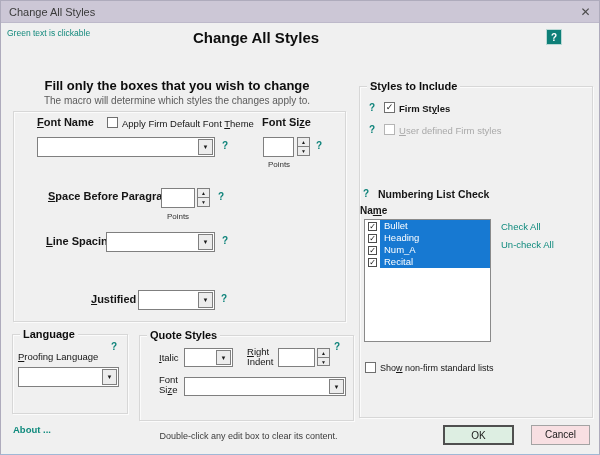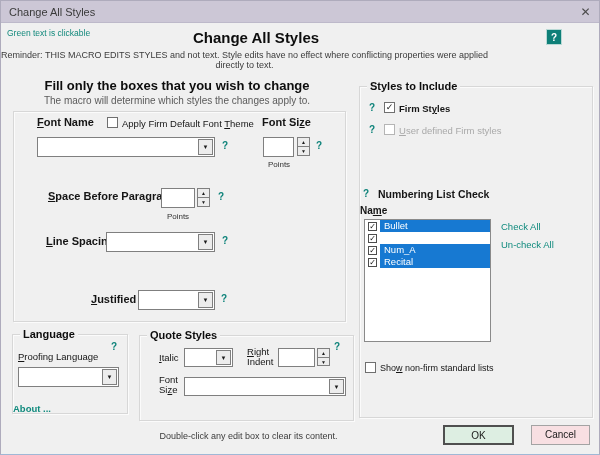--- a/index.html
+++ b/index.html
@@ -91,21 +91,20 @@
 <div class="window">
 
   <div class="titlebar">
     <span class="title">Change All Styles</span>
   </div>
   <div class="close-btn">✕</div>
 
   <div class="green-note">Green text is clickable</div>
   <div class="dlg-title">Change All Styles</div>
   <div class="help-btn">?</div>
-  <div class="reminder">Reminder:  THIS MACRO EDITS STYLES and not text.  Style edits have no effect where conflicting properties were applied directly to text.</div>
 
   <div class="sec-head">Fill only the boxes that you wish to change</div>
   <div class="sec-sub">The macro will determine which styles the changes apply to.</div>
   <div class="gbox" style="left:12px; top:110px; width:333px; height:211px;"></div>
 
   <div class="lbl b" style="left:36px; top:115px;"><u>F</u>ont Name</div>
   <div class="cb" style="left:106px; top:116px;"></div>
   <div class="lbl" style="left:121px; top:117px;">Apply Firm Default Font <u>T</u>heme</div>
   <div class="lbl b" style="left:261px; top:115px;">Font Si<u>z</u>e</div>
 
@@ -200,35 +199,36 @@
   <div class="lbl b" style="left:377px; top:187px; font-size:10.5px;">Numbering List Check</div>
   <div class="lbl b" style="left:359px; top:204px; font-size:10px;">Na<u>m</u>e</div>
 
   <div class="listbox">
     <div class="list-row">
       <span class="list-cb">✓</span>
       <span class="list-label">Bullet</span>
     </div>
     <div class="list-row">
       <span class="list-cb">✓</span>
+      <span class="list-label">Heading</span>
     </div>
     <div class="list-row">
       <span class="list-cb">✓</span>
       <span class="list-label">Num_A</span>
     </div>
     <div class="list-row">
       <span class="list-cb">✓</span>
       <span class="list-label">Recital</span>
     </div>
   </div>
 
   <div class="link" style="left:500px; top:220px;">Check All</div>
   <div class="link" style="left:500px; top:238px;">Un-check All</div>
 
   <div class="cb" style="left:364px; top:361px;"></div>
   <div class="lbl" style="left:379px; top:362px; font-size:9px;">Sho<u>w</u> non-firm standard lists</div>
 
-  <div class="link" style="left:12px; top:402px; font-weight:bold; font-size:9.5px;">About ...</div>
+  <div class="link" style="left:12px; top:423px; font-weight:bold; font-size:9.5px;">About ...</div>
   <div class="hint">Double-click any edit box to clear its content.</div>
   <div class="btn btn-ok">OK</div>
   <div class="btn btn-cancel">Cancel</div>
 
 </div>
 
 </body></html>

